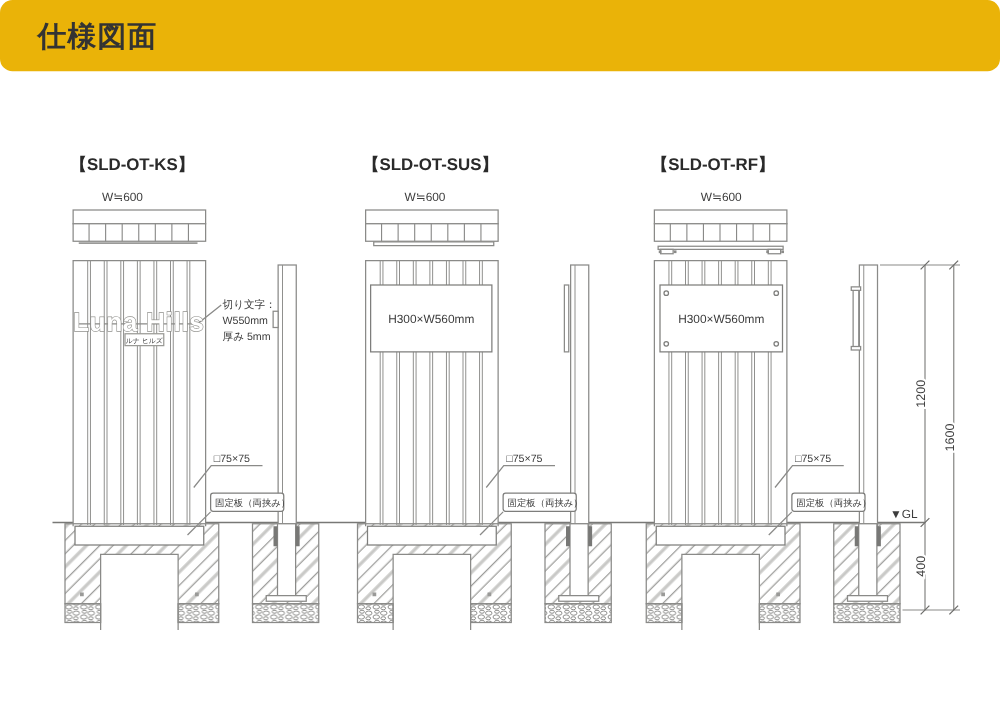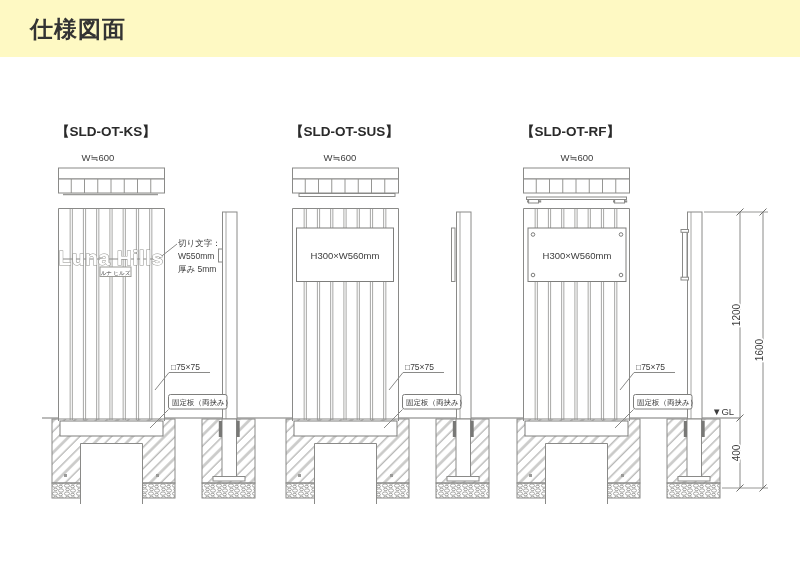--- a/index.html
+++ b/index.html
@@ -1,18 +1,18 @@
 <!DOCTYPE html>
 <html><head>
 <meta charset="utf-8">
 <style>
   html,body { margin:0; padding:0; background:#ffffff; }
   body { font-family:"Liberation Sans","DejaVu Sans",sans-serif; }
   .page { position:relative; width:800px; height:580px; background:#ffffff; overflow:hidden; }
-  .header { position:absolute; top:0; left:0; width:800px; height:57px; background:#fef9c3; }
+  .header { position:absolute; top:0; left:0; width:800px; height:57px; background:#eab308;border-radius:10px; }
   .header h1 { margin:0; padding:14px 0 0 30px; font-size:23px; letter-spacing:1px; color:#333333; font-weight:bold; }
   svg.sheet { position:absolute; top:0; left:0; }
   svg text { font-family:"Liberation Sans","DejaVu Sans",sans-serif; fill:#3c3c3c; }
   .t-title { font-size:13.5px; font-weight:bold; fill:#2a2a2a; }
   .t-dim   { font-size:9.5px; }
   .t-note  { font-size:8.5px; }
   .t-small { font-size:7.5px; }
   .t-plate { font-size:9.5px; }
   .t-tiny  { font-size:5.5px; }
   .t-gl    { font-size:9.5px; }

